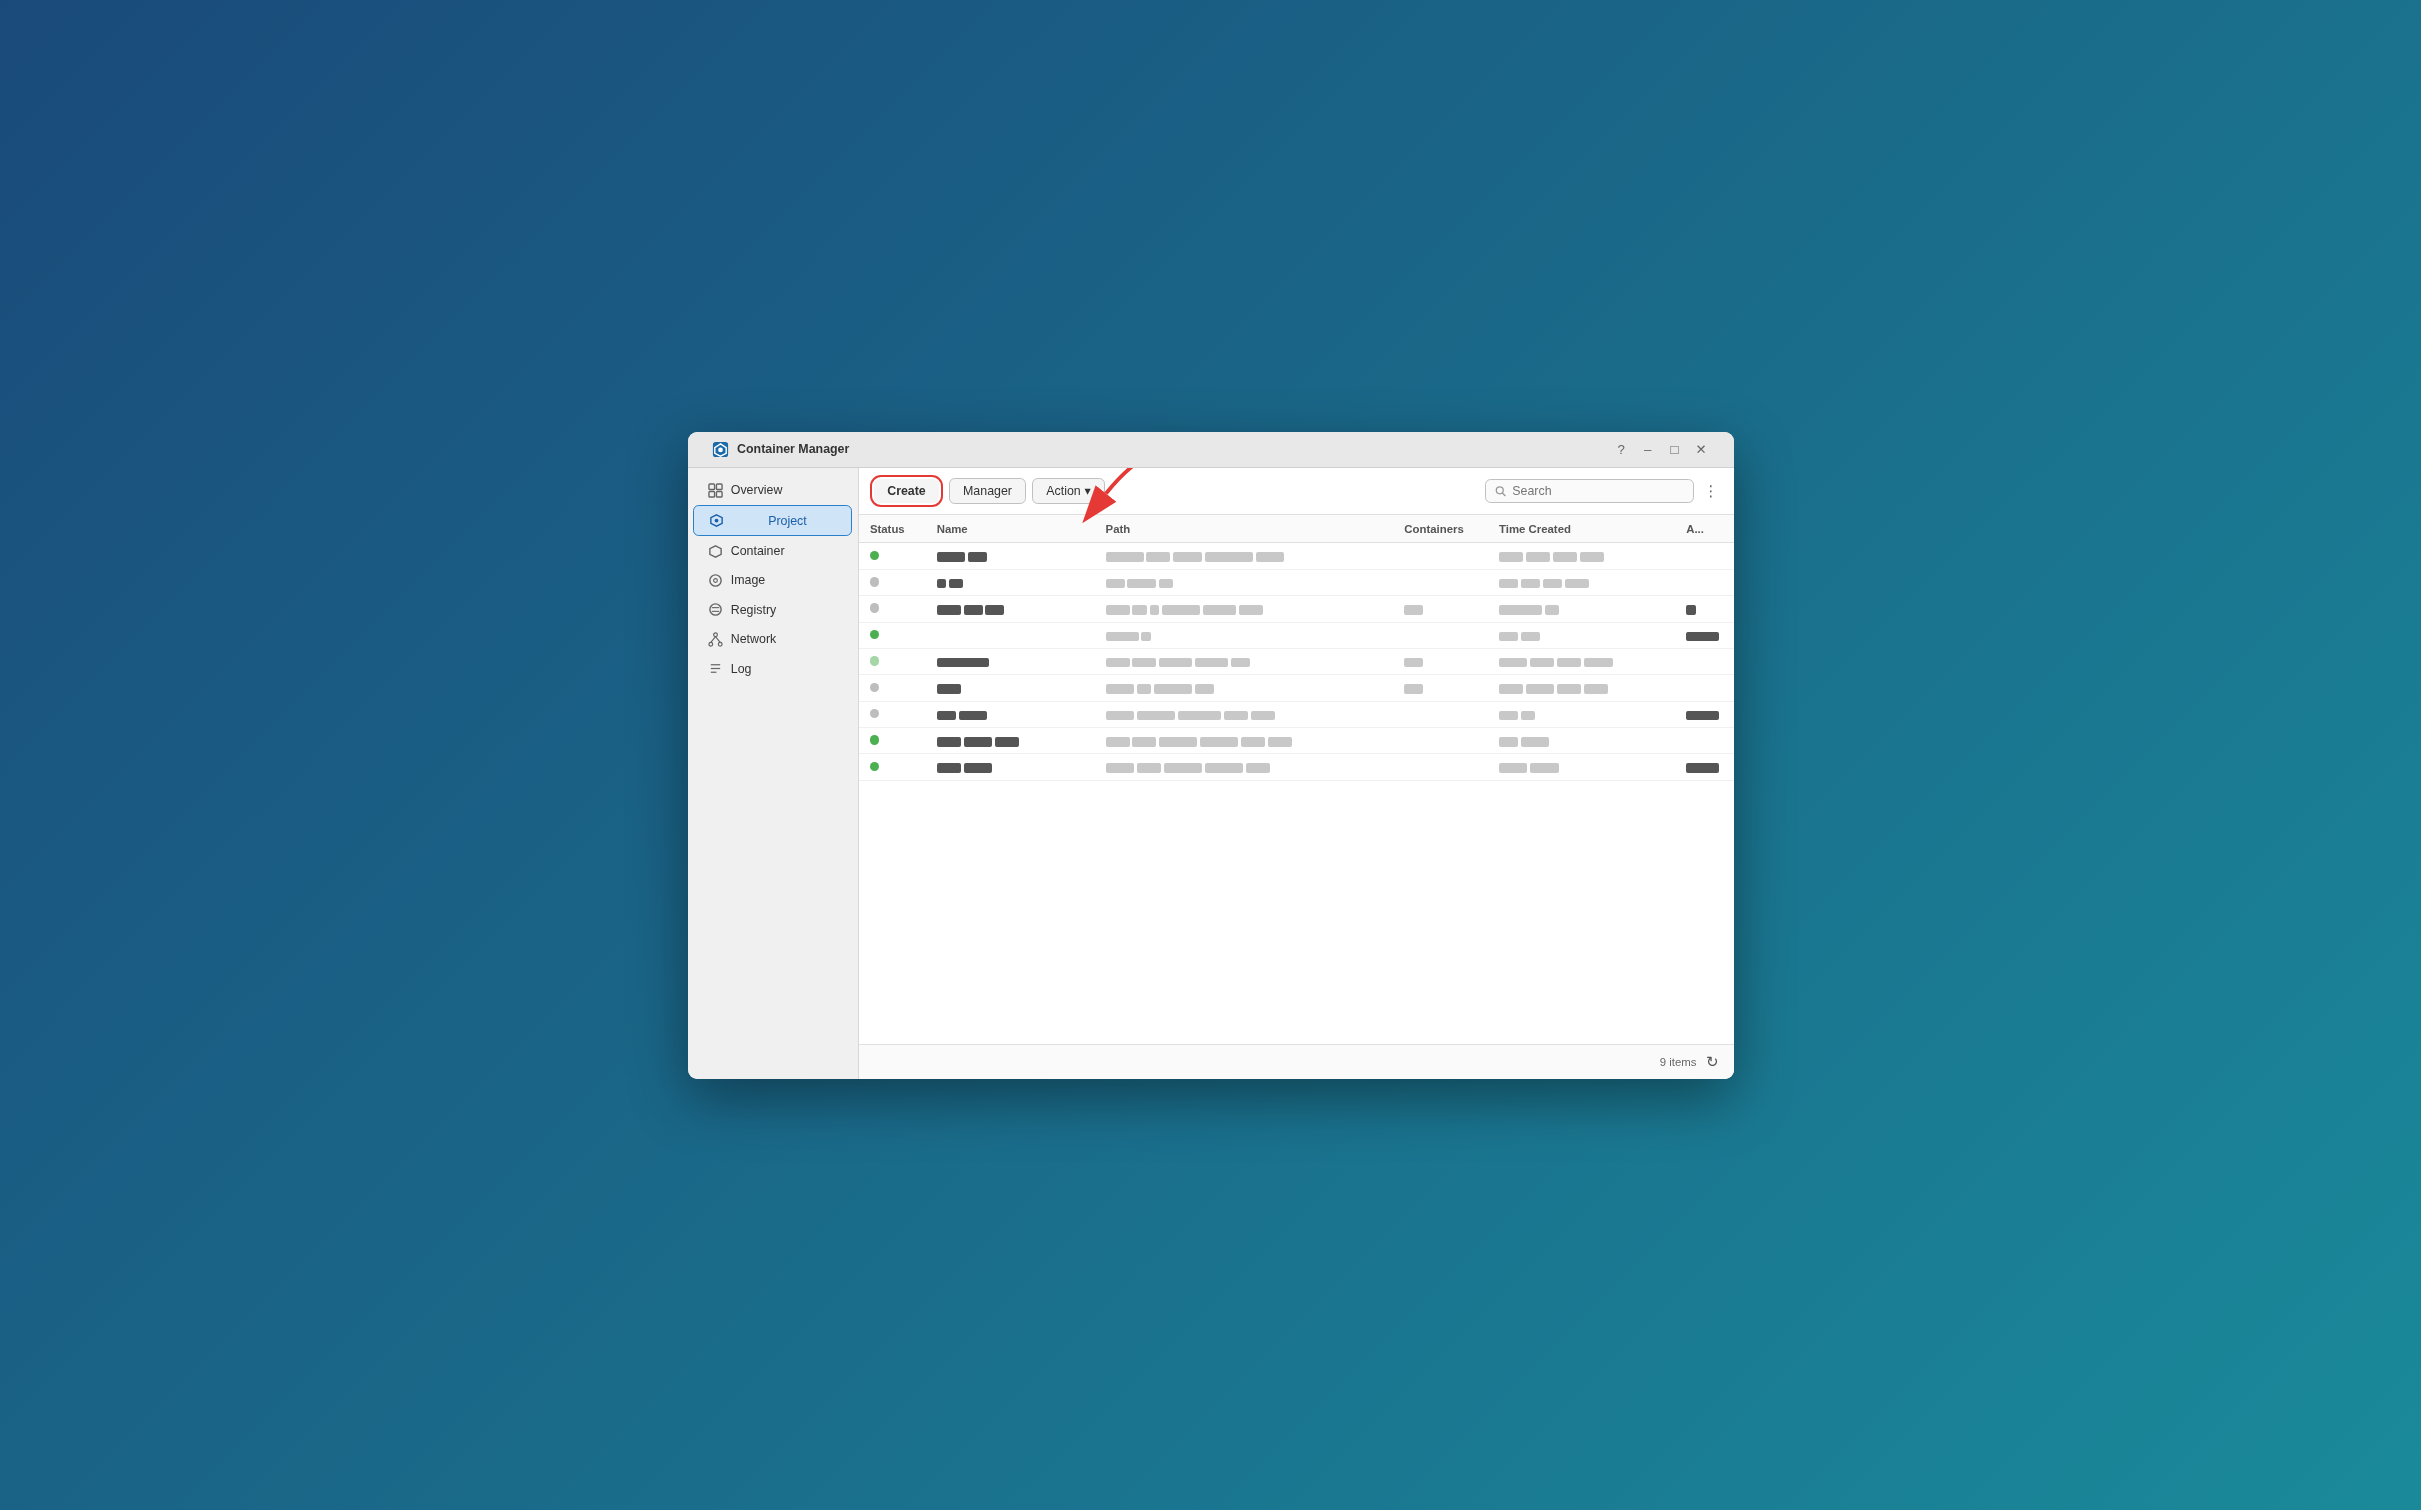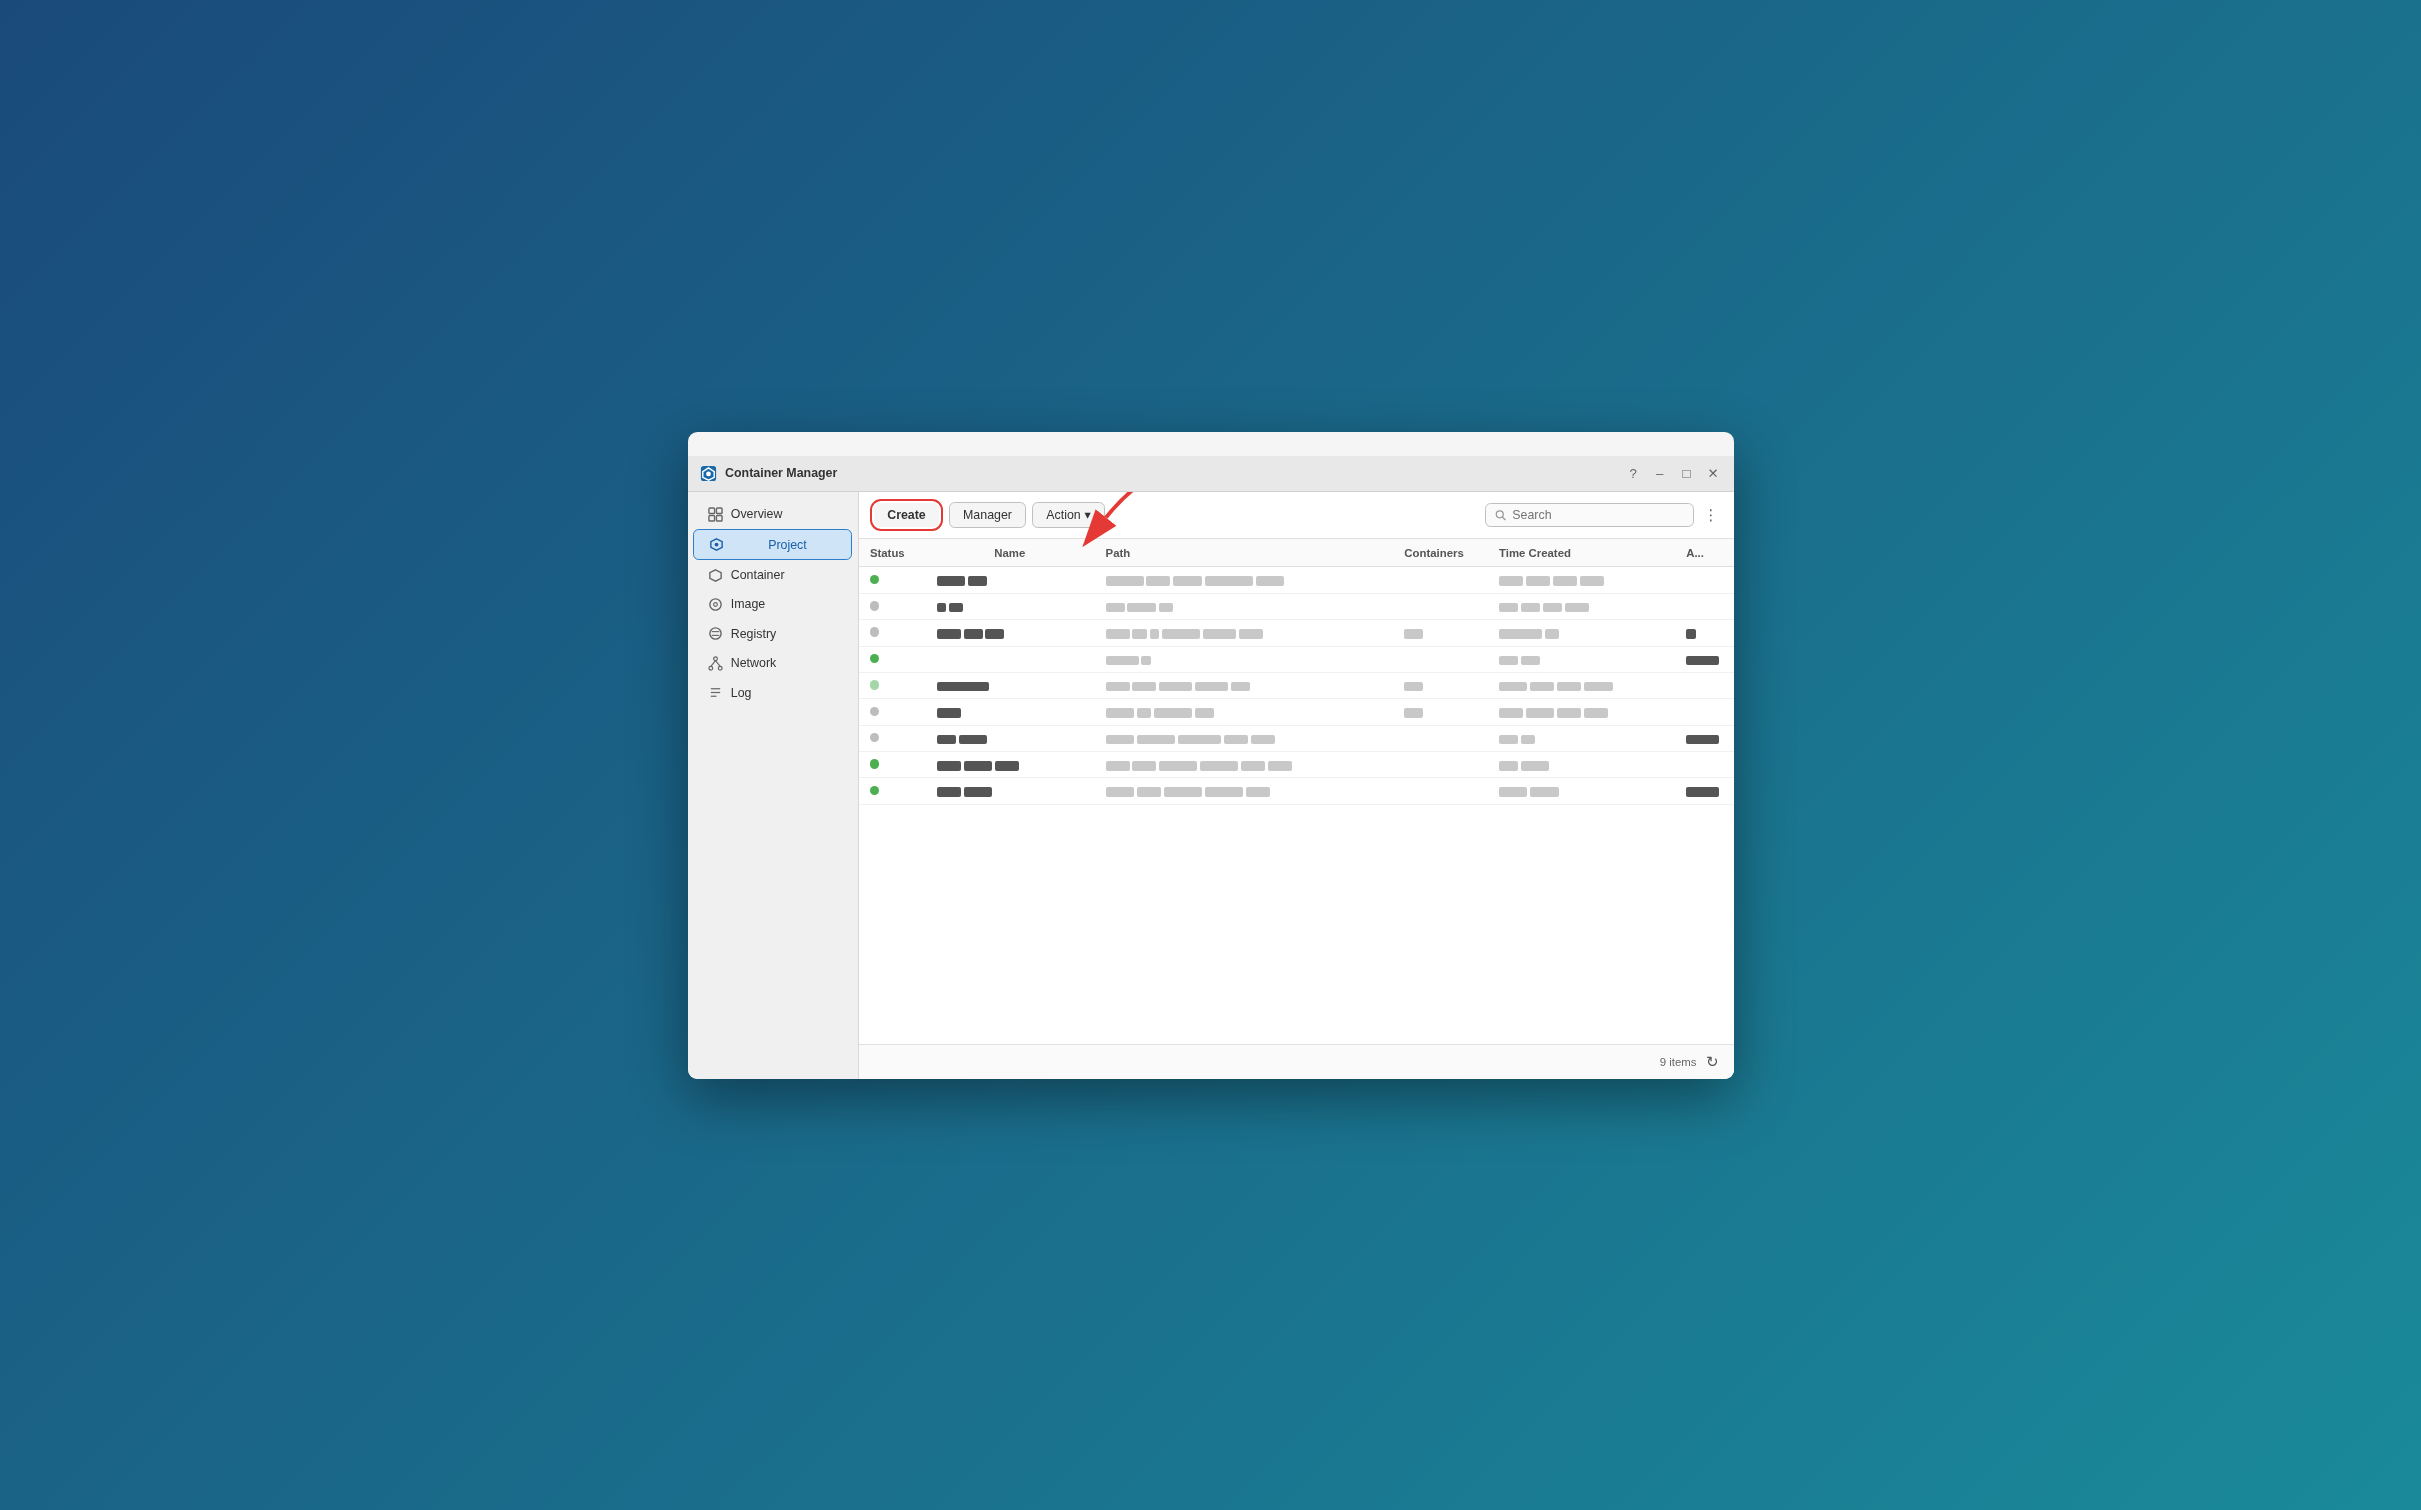--- a/index.html
+++ b/index.html
@@ -26,23 +26,22 @@
       flex-direction: column;
     }
 
     
     .titlebar {
       background: #e8e8e8;
       border-bottom: 1px solid #d0d0d0;
       height: 36px;
       display: flex;
       align-items: center;
-      padding: 0 11px;
+      padding: 0 23px;
       flex-shrink: 0;
-      margin-top: 24px;
     }
 
     .titlebar-icon {
       width: 19px;
       height: 19px;
       margin-right: 7.6px;
       flex-shrink: 0;
     }
 
     .titlebar-title {
@@ -389,21 +388,21 @@
         </div>
 
         <button style="background:none;border:none;cursor:pointer;color:#666;font-size:15px;padding:3.8px;">⋮</button>
       </div>
 
       <div class="table-container">
         <table>
           <thead>
             <tr>
               <th style="width:67px;margin-top:32px;">Status</th>
-              <th style="width:171px;text-align:center;">Name</th>
+              <th style="width:171px;">Name</th>
               <th style="width:304px;">Path</th>
               <th style="width:95px;">Containers</th>
               <th style="width:190px;">Time Created</th>
               <th style="width:57px;">A...</th>
             </tr>
           </thead>
           <tbody id="table-body">
           <tr>
       <td>
         <span class="status-dot" style="background:#4caf50;"></span>

